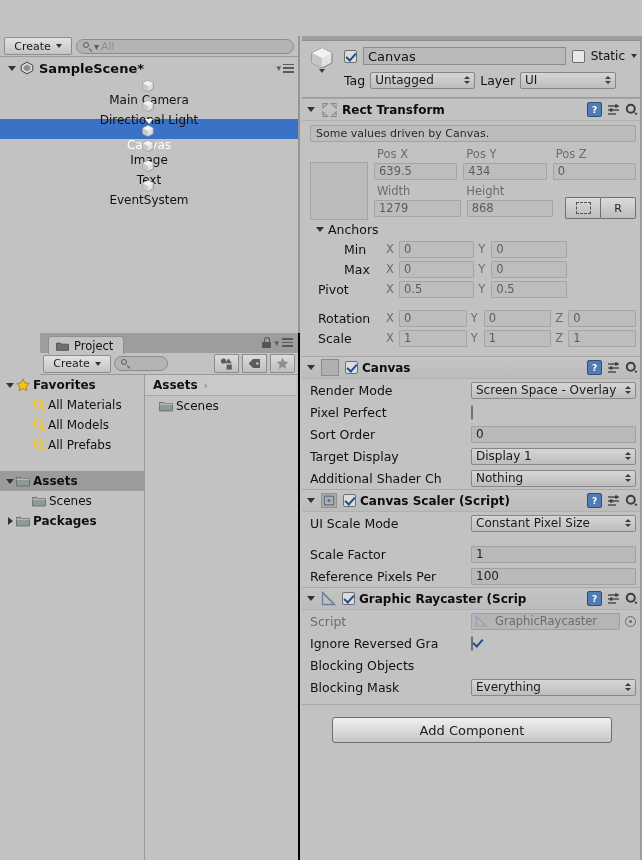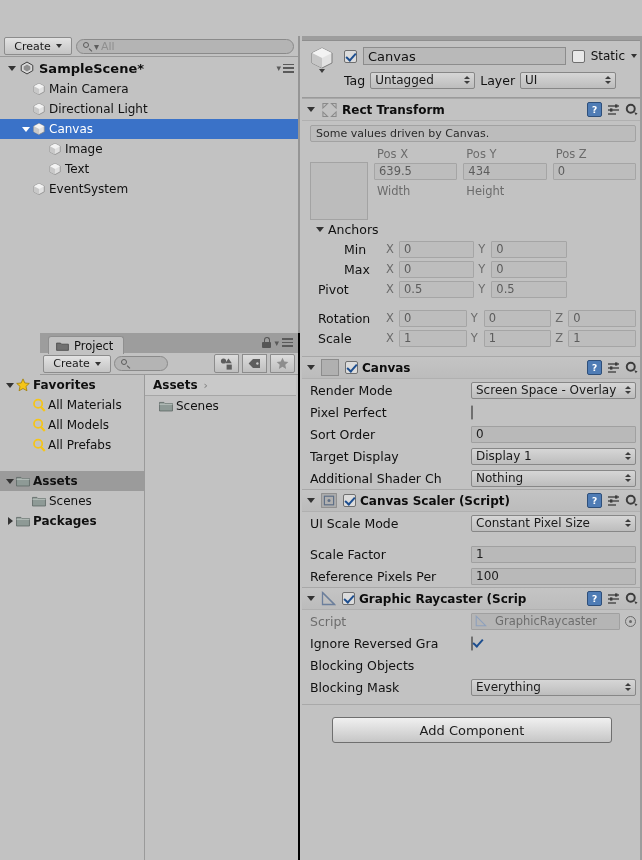--- a/index.html
+++ b/index.html
@@ -37,21 +37,21 @@
 
   .scene-row{height:22px;background:#c2c2c2;display:flex;align-items:center;
      padding:0 4px 0 6px;border-bottom:1px solid #a9a9a9;}
   .scene-name{font-weight:bold;font-size:13px;color:#0d0d0d;margin-left:2px;}
   .unity-logo{width:14px;height:14px;flex:none;margin:0 3px 0 2px;}
   .pane-menu{display:flex;align-items:center;gap:2px;}
   .hamb{width:11px;height:9px;display:flex;flex-direction:column;justify-content:space-between;}
   .hamb i{display:block;height:1.6px;background:#5a5a5a;}
 
   .tree{position:absolute;top:43px;left:0;right:0;bottom:0;background:#c2c2c2;overflow:hidden;}
-  .titem{height:20px;display:flex;align-items:center;font-size:12px;color:#111;}
+  .titem{height:20px;display:flex;align-items:center;font-size:12px;color:#111;flex-direction:column;}
   .titem.sel{background:#3a72c8;color:#fff;}
   .tfoldtri{width:12px;flex:none;display:flex;align-items:center;justify-content:center;}
   .caret-d{width:0;height:0;border-left:4.5px solid transparent;border-right:4.5px solid transparent;border-top:5px solid #333;}
   .titem.sel .caret-d{border-top-color:#fff;}
   .caret-r{width:0;height:0;border-top:4.5px solid transparent;border-bottom:4.5px solid transparent;border-left:5px solid #333;}
   .cube{width:14px;height:14px;flex:none;margin-right:3px;}
 
   
   .proj{position:absolute;left:0;top:297px;width:300px;height:547px;background:#c2c2c2;
         border-right:2px solid #000000;box-sizing:border-box;padding-left:40px;}
@@ -489,20 +489,32 @@
           <div class="rt-inrow">
             <span class="num">639.5</span>
             <span class="num">434</span>
             <span class="num">0</span>
           </div>
           <div class="rt-hdrow">
             <span>Width</span>
             <span>Height</span>
             <span></span>
           </div>
+          <div class="rt-inrow">
+            <span class="num">1279</span>
+            <span class="num">868</span>
+            <span style="flex:1;display:flex;justify-content:flex-end">
+              <span class="blkbtns">
+                <span class="blkbtn l">
+                    <i class="dashsq"></i>
+                  </span>
+                <span class="blkbtn r">R</span>
+              </span>
+            </span>
+          </div>
         </div>
       </div>
 
       <div class="anch-hd">
         <span class="tfoldtri">
             <i class="caret-d"></i>
           </span>
         <span class="sub-lbl">Anchors</span>
       </div>
 

